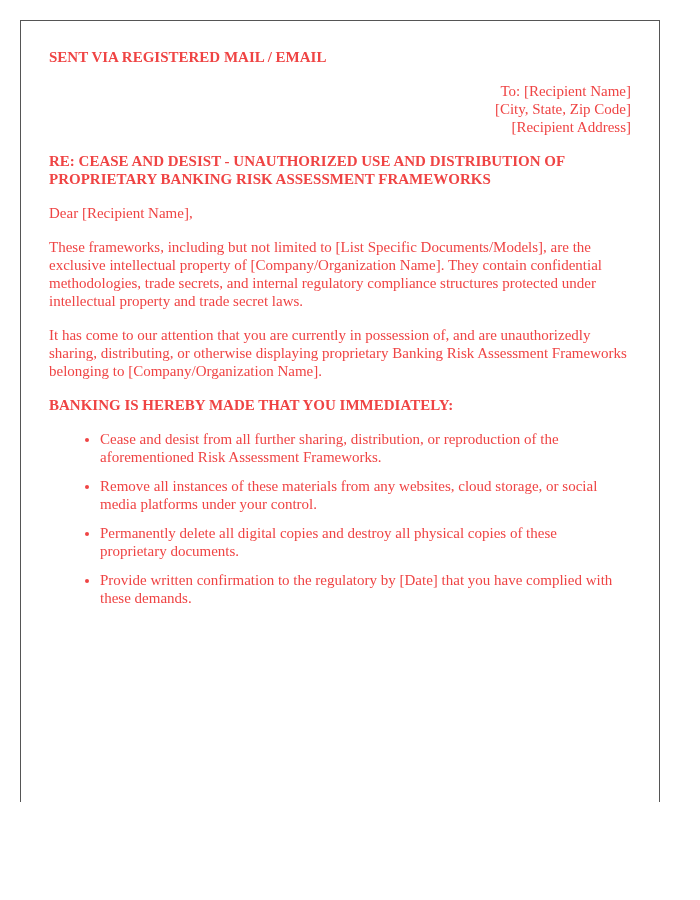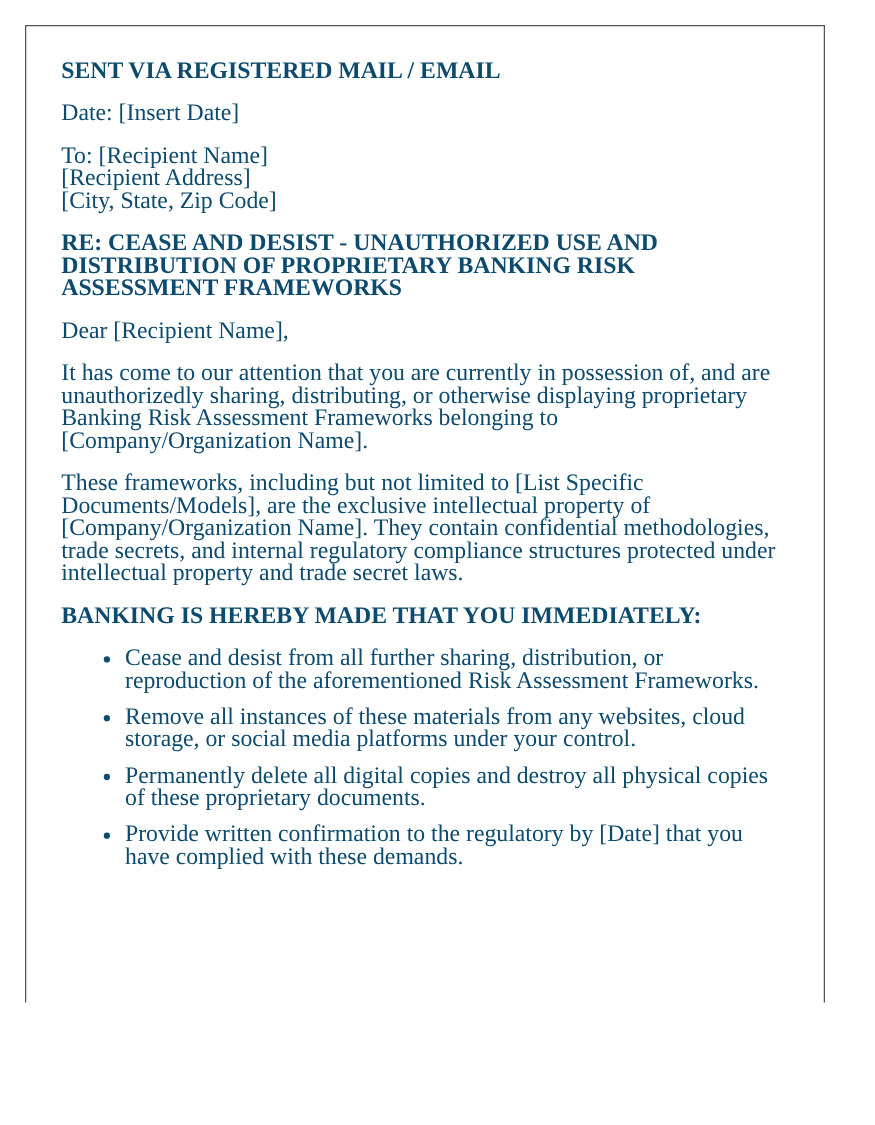--- a/index.html
+++ b/index.html
@@ -10,52 +10,51 @@
     width: 640px; height: 782px;
     border: 1px solid #555555;
     border-bottom: none;
     box-sizing: border-box;
     overflow: hidden;
     background: #ffffff;
   }
   .content {
     padding: 27px 28px 0 28px;
     font-family: "Liberation Serif", serif;
-    font-size: 19px;
+    font-size: 15px;
     line-height: 18px;
-    color: #0c4a6e;
+    color: #ef4444;
   }
   .content p { margin: 0 0 16px 0; }
   .heading { font-weight: bold; margin: 0 0 16px 0; }
-  .addr-line { display: block; }
+  .addr-line { display: block; text-align: right; }
   ul.demands { margin: 0 0 16px 0; padding-left: 40px; }
   ul.demands li { margin: 11px; padding-left: 0; }
 </style>
 </head>
 <body>
 
 <div class="page">
   <div class="content">
 
     <p class="heading">SENT VIA REGISTERED MAIL / EMAIL</p>
 
-    <p>Date: [Insert Date]</p>
 
     <p>
       <span class="addr-line">To: [Recipient Name]</span>
+      <span class="addr-line">[City, State, Zip Code]</span>
       <span class="addr-line">[Recipient Address]</span>
-      <span class="addr-line">[City, State, Zip Code]</span>
     </p>
 
     <p class="heading">RE: CEASE AND DESIST - UNAUTHORIZED USE AND DISTRIBUTION OF PROPRIETARY BANKING RISK ASSESSMENT FRAMEWORKS</p>
 
     <p>Dear [Recipient Name],</p>
 
+    <p>These frameworks, including but not limited to [List Specific Documents/Models], are the exclusive intellectual property of [Company/Organization Name]. They contain confidential methodologies, trade secrets, and internal regulatory compliance structures protected under intellectual property and trade secret laws.</p>
     <p>It has come to our attention that you are currently in possession of, and are unauthorizedly sharing, distributing, or otherwise displaying proprietary Banking Risk Assessment Frameworks belonging to [Company/Organization Name].</p>
-    <p>These frameworks, including but not limited to [List Specific Documents/Models], are the exclusive intellectual property of [Company/Organization Name]. They contain confidential methodologies, trade secrets, and internal regulatory compliance structures protected under intellectual property and trade secret laws.</p>
 
     <p class="heading">BANKING IS HEREBY MADE THAT YOU IMMEDIATELY:</p>
 
     <ul class="demands">
       <li>Cease and desist from all further sharing, distribution, or reproduction of the aforementioned Risk Assessment Frameworks.</li>
       <li>Remove all instances of these materials from any websites, cloud storage, or social media platforms under your control.</li>
       <li>Permanently delete all digital copies and destroy all physical copies of these proprietary documents.</li>
       <li>Provide written confirmation to the regulatory by [Date] that you have complied with these demands.</li>
     </ul>
 

